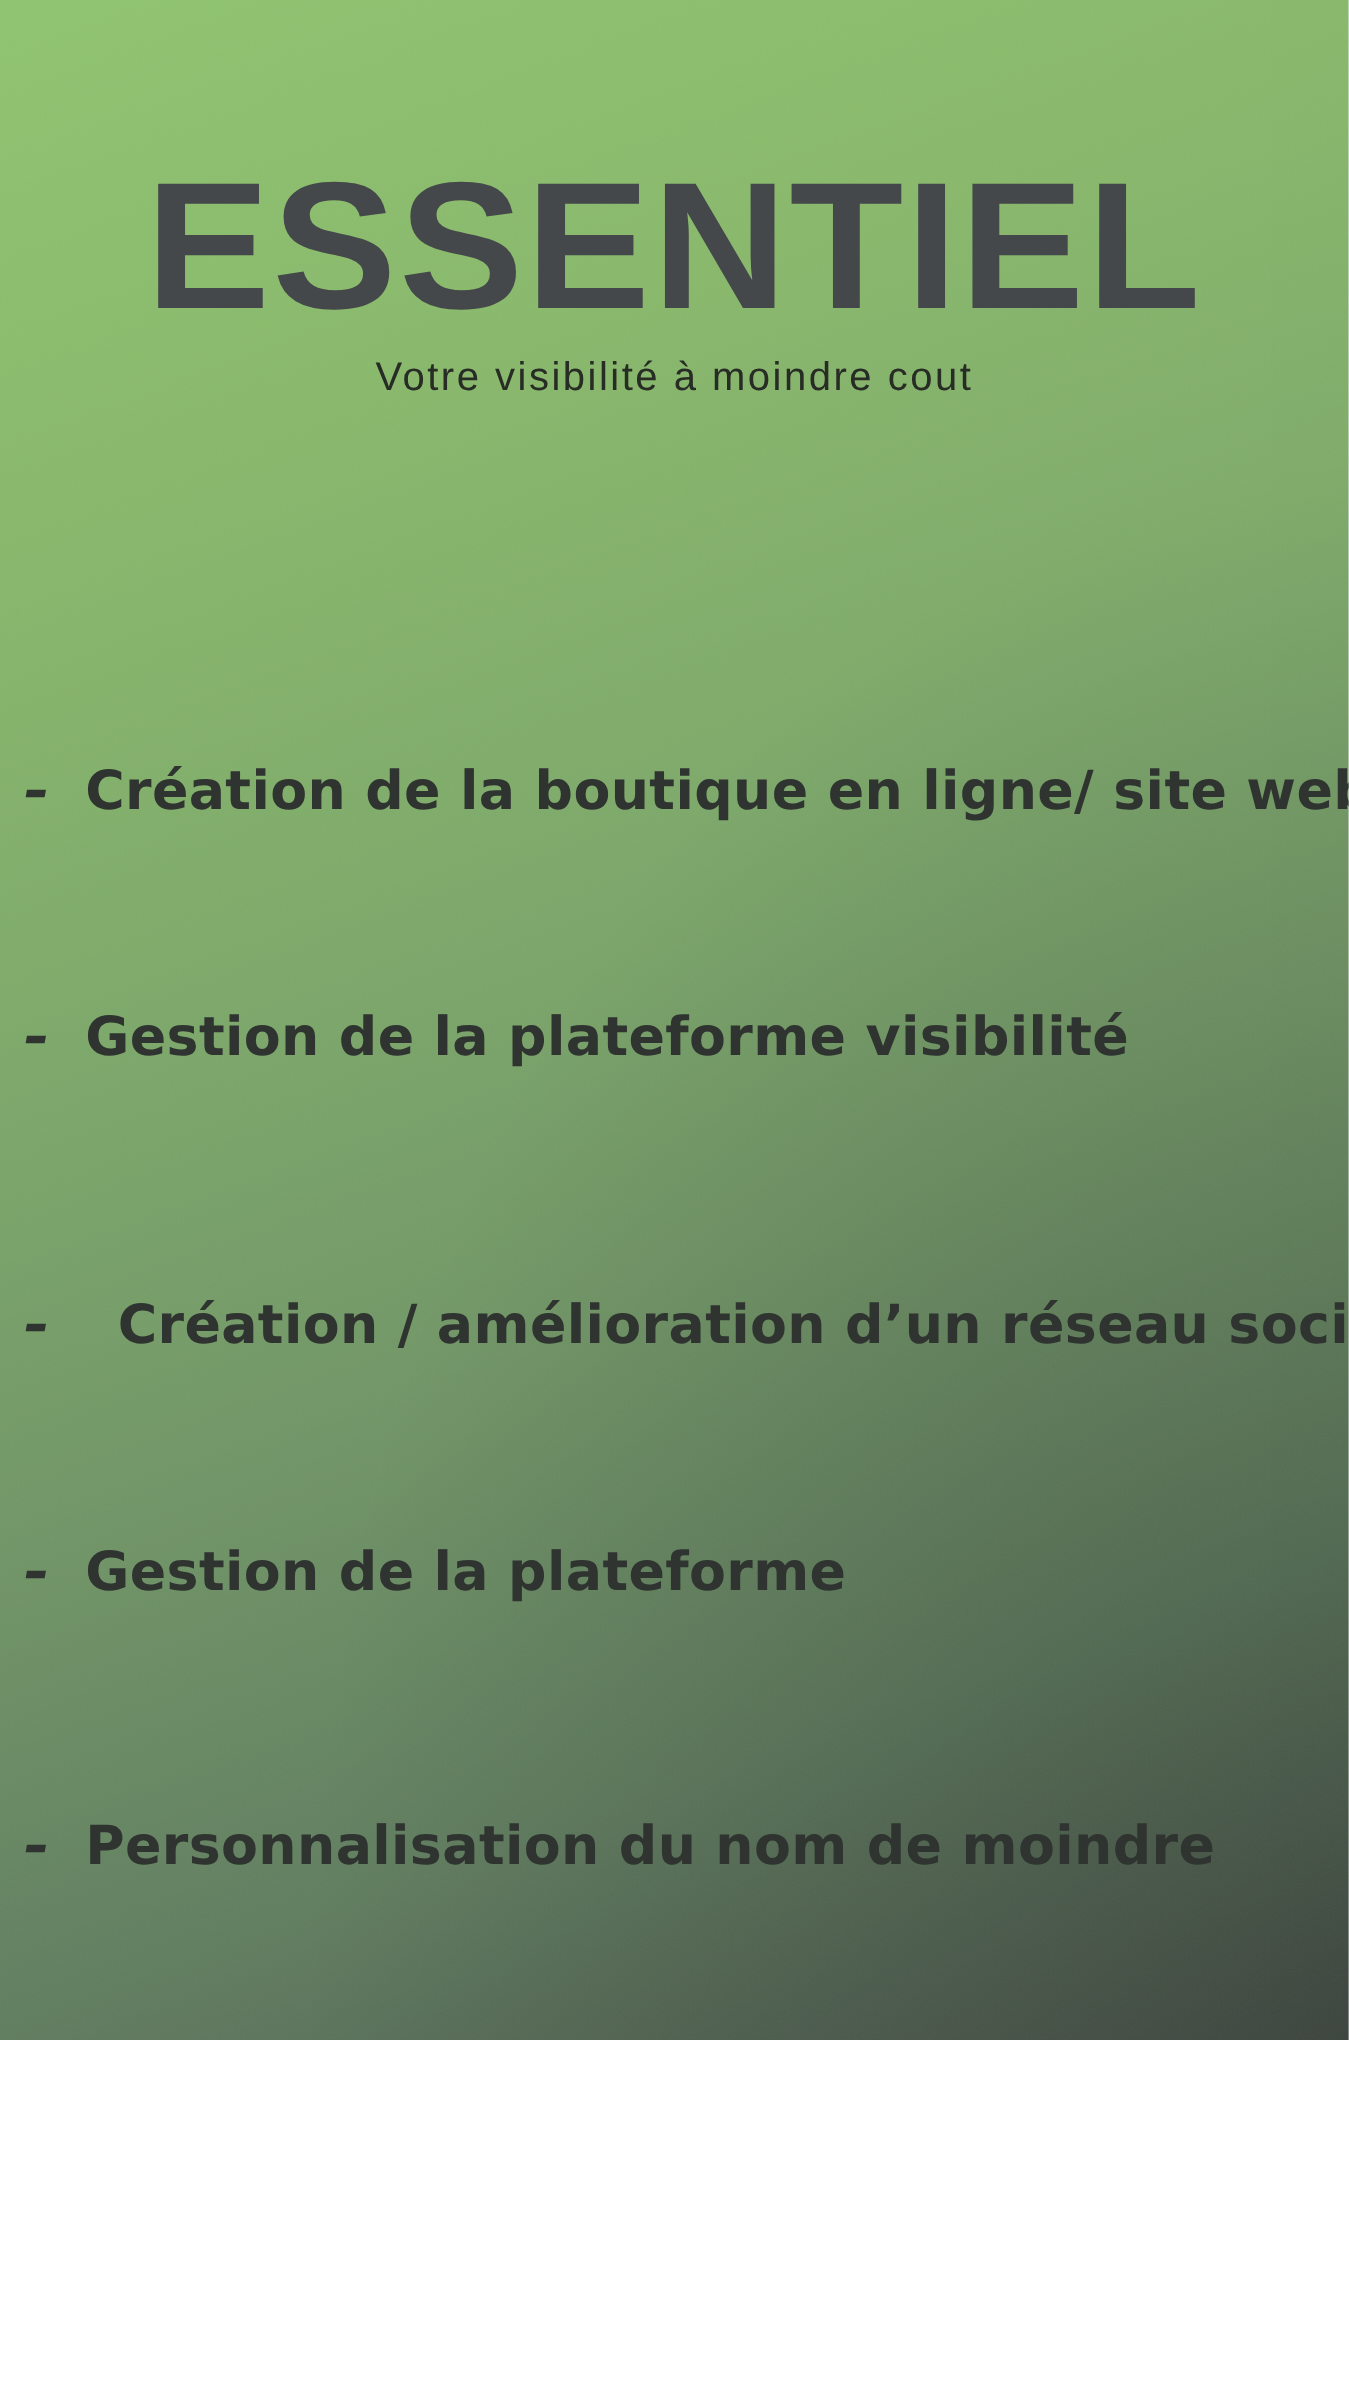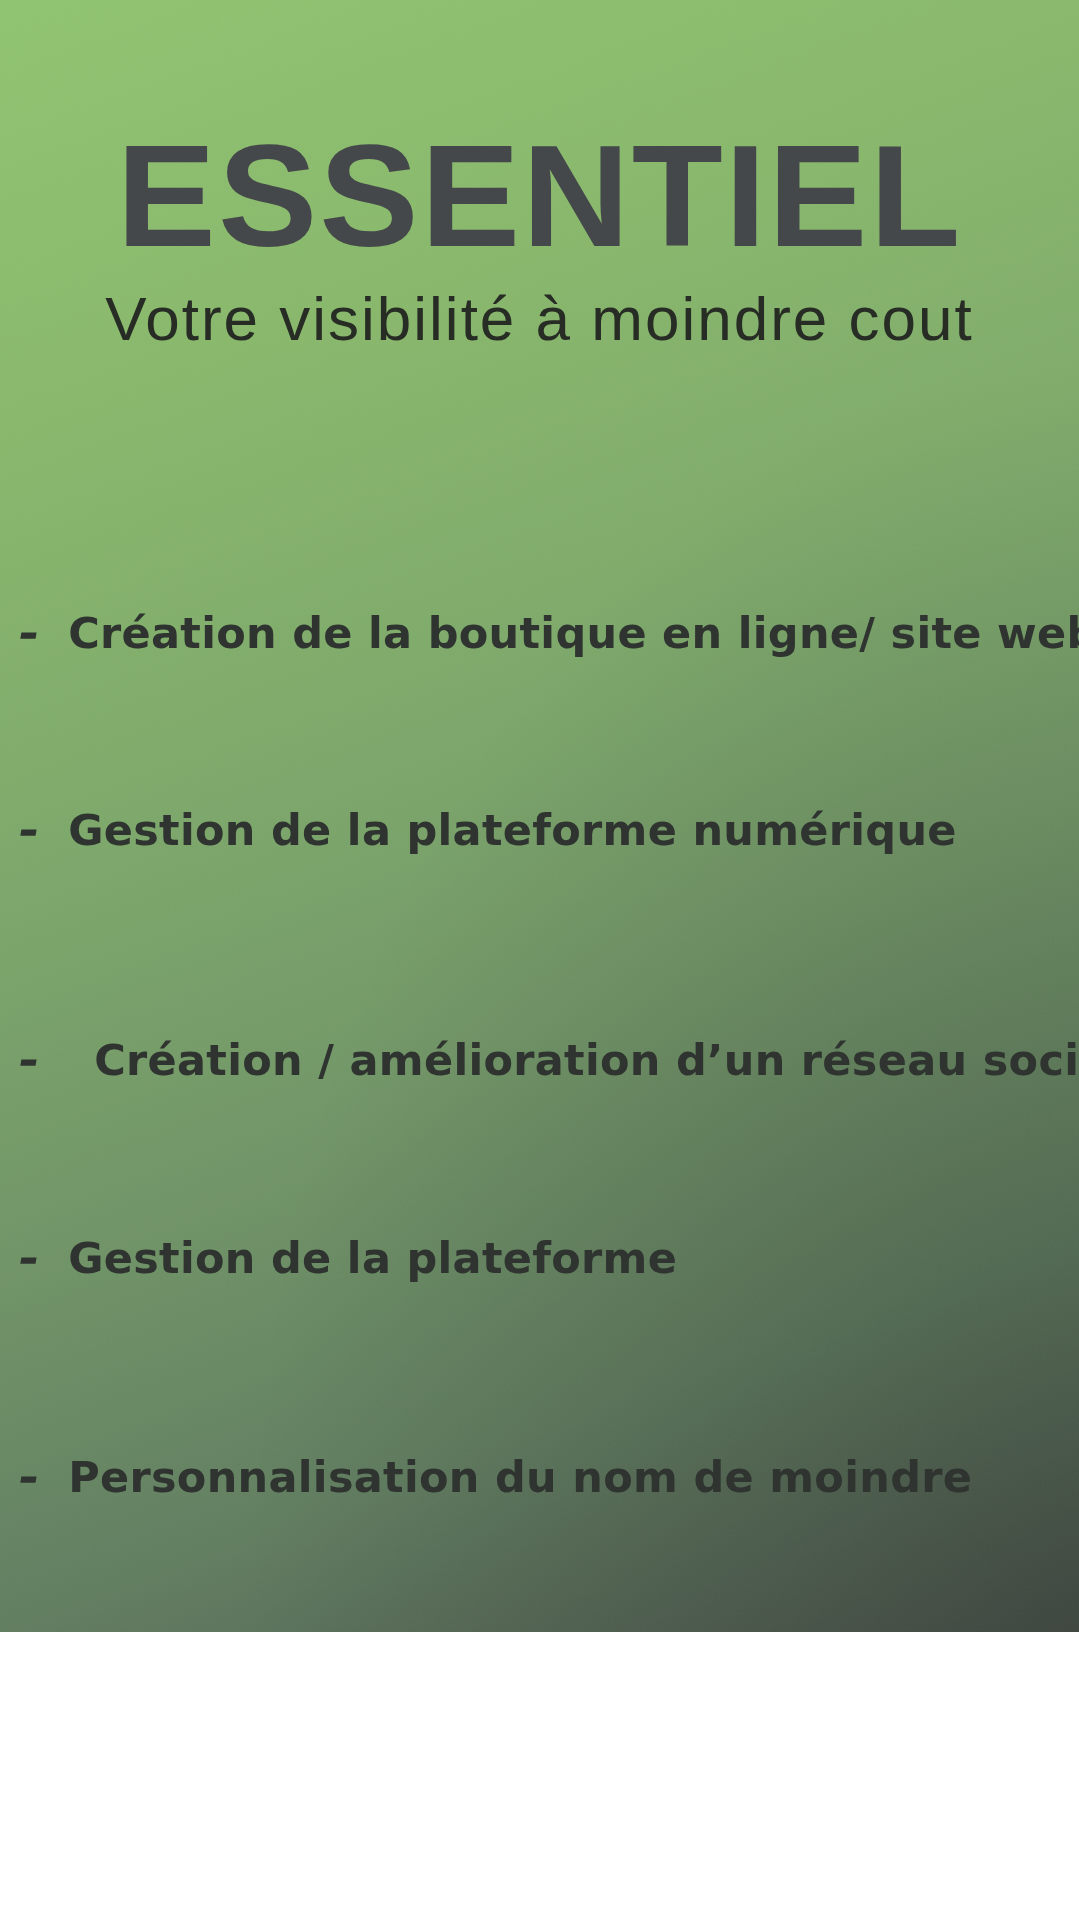--- a/index.html
+++ b/index.html
@@ -46,21 +46,21 @@
   }
 
   .tagline {
     position: absolute;
     top: 282px;
     left: 0;
     width: 100%;
     text-align: center;
     font-family: "Liberation Sans", sans-serif;
     font-weight: 300;
-    font-size: 62px;
+    font-size: 32px;
     line-height: 1.2;
     letter-spacing: 2px;
     color: #272c25;
   }
 
   .features {
     position: absolute;
     inset: 0;
   }
 
@@ -108,21 +108,21 @@
 
   <p class="tagline">Votre visibilité à moindre cout</p>
 
   <div class="features">
 
     <div class="feature f1">
       <span class="dash">-</span><span class="label">Création de la boutique en ligne/ site web</span>
     </div>
 
     <div class="feature f2">
-      <span class="dash">-</span><span class="label">Gestion de la plateforme numérique</span>
+      <span class="dash">-</span><span class="label">Gestion de la plateforme visibilité</span>
     </div>
 
     <div class="feature f3 indent">
       <span class="dash">-</span><span class="label">Création / amélioration d’un réseau social</span>
     </div>
 
     <div class="feature f4">
       <span class="dash">-</span><span class="label">Gestion de la plateforme</span>
     </div>
 

